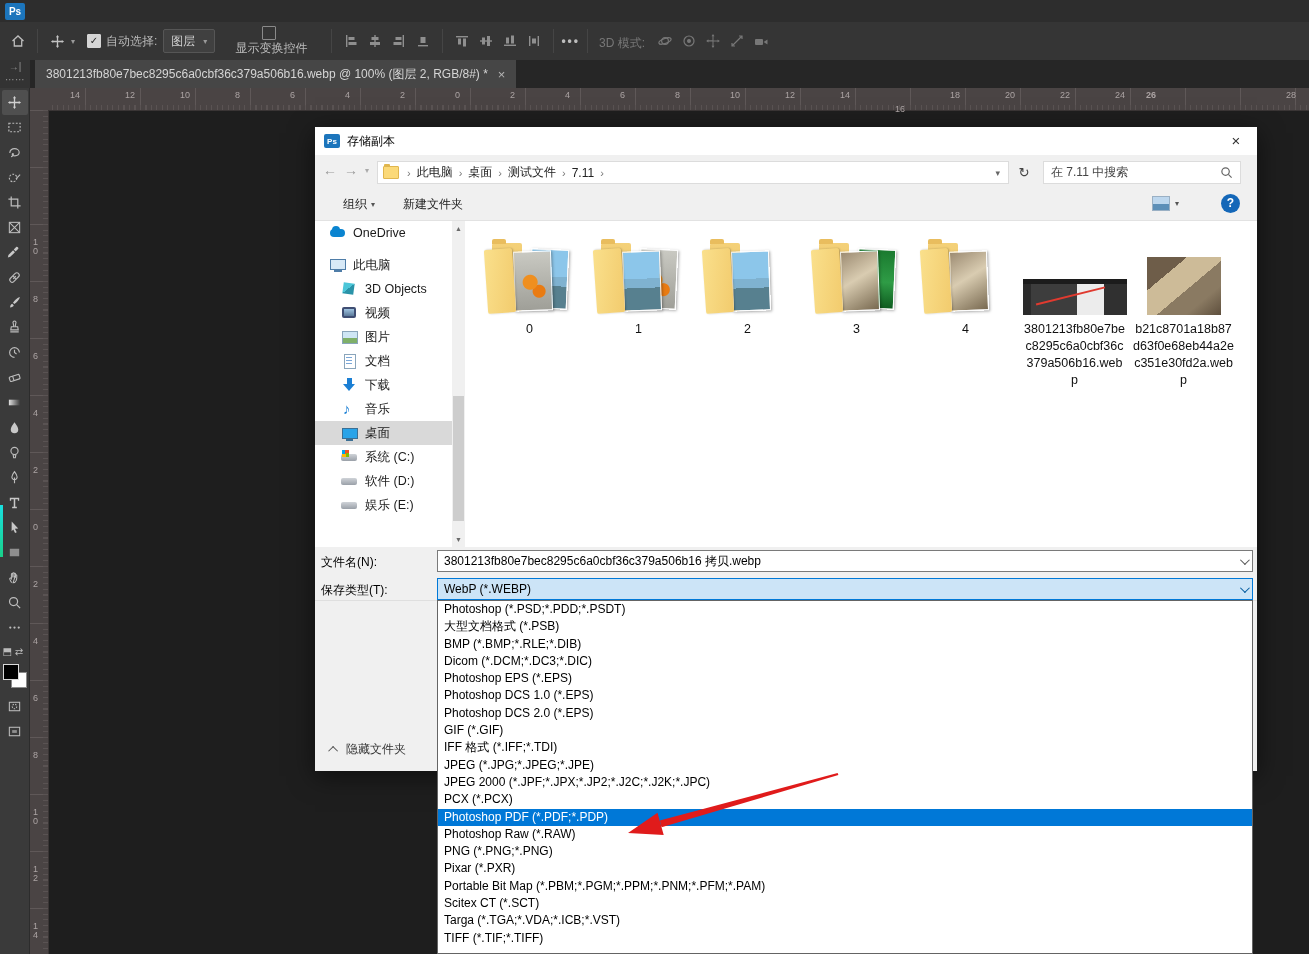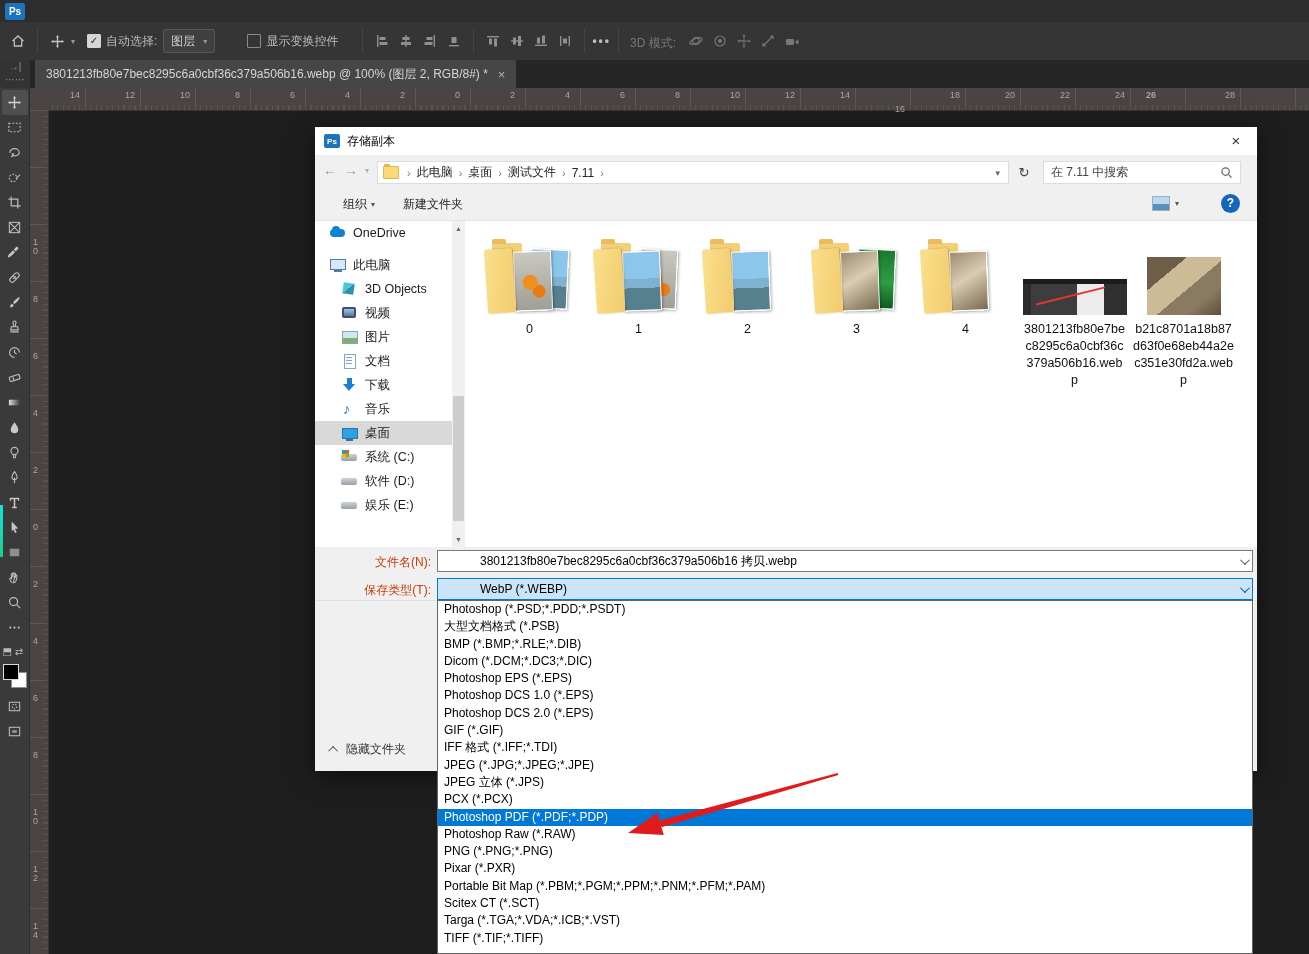--- a/index.html
+++ b/index.html
@@ -157,24 +157,24 @@
     radial-gradient(circle at 66% 68%,#e97b12 0 6px,transparent 7px),linear-gradient(#c9c9c2,#9f9f98);}
   .ph-tiger{background:linear-gradient(150deg,#9c8b72,#d9ccb1 45%,#77684f);}
   .ph-circuit{background:linear-gradient(#1a7a2f,#2f9c46 55%,#0f5c20);}
   .th{position:relative;}
   .th-screenshot{width:104px;height:36px;background:linear-gradient(90deg,#2b2b2b 0 8%,#3d3d3d 8% 52%,#ececec 52% 78%,#303030 78%);}
   .th-screenshot::before{content:"";position:absolute;left:0;top:0;right:0;height:5px;background:#1c1c1c;}
   .th-screenshot::after{content:"";position:absolute;left:12%;top:45%;width:68%;height:2px;background:#e03a2f;transform:rotate(-14deg);}
   .th-tiger{width:74px;height:58px;background:linear-gradient(140deg,#6e5d49 0 28%,#cdbb98 28% 55%,#8a7a62 55% 75%,#5e4f3d);}
   
   .frow{position:absolute;left:0;width:100%;height:22px;}
-  .frow-label{position:absolute;right:826px;width:110px;text-align:right;top:4px;font-size:12px;color:#c2410c;white-space:nowrap;}
+  .frow-label{position:absolute;right:826px;width:110px;top:4px;font-size:12px;color:#000000;white-space:nowrap;}
   .combo{position:absolute;left:122px;top:0;width:816px;height:22px;background:#fff;
     border:1px solid #7a7a7a;box-sizing:border-box;display:flex;align-items:center;}
-  .combo .val{flex:1;padding-left:6px;font-size:12px;white-space:nowrap;overflow:hidden;margin-left:36px;}
+  .combo .val{flex:1;padding-left:6px;font-size:12px;white-space:nowrap;overflow:hidden;}
   .combo .dd{width:18px;display:flex;justify-content:center;}
   .chevdown{width:6px;height:6px;border-right:1.4px solid #555;border-bottom:1.4px solid #555;transform:rotate(45deg) translateY(-2px);}
   .combo.focused{background:#cce4f7;border-color:#0078d7;}
   .combo.focused .chevdown{border-color:#005a9e;}
   .row-filename{top:423px;}
   .row-savetype{top:451px;}
   .dlg-footer{position:absolute;left:0;top:473px;width:100%;height:170px;background:#f0f0f0;border-top:1px solid #dfdfdf;}
   .hide-folders{position:absolute;left:16px;top:140px;display:flex;align-items:center;gap:8px;color:#333;font-size:12px;}
   .chevup{width:6px;height:6px;border-left:1.4px solid #555;border-top:1.4px solid #555;transform:rotate(45deg) translateY(2px);}
   
@@ -208,21 +208,21 @@
     </span>
     <span class="chevsm">▾</span>
     <span class="ob-group" style="margin-left:12px;">
       <span class="cb checked"></span>
       <span>自动选择:</span>
     </span>
     <span class="layer-dd">
       <span>图层</span>
       <span class="chevsm">▾</span>
     </span>
-    <span class="ob-group" style="margin-left:22px;">
+    <span class="ob-group" style="margin-left:10px;flex-direction:column;">
       <span class="cb"></span>
       <span>显示变换控件</span>
     </span>
     <span class="ob-sep" style="margin-left:24px;"></span>
     <span class="ob-icon">
         <svg width="14" height="14" viewBox="0 0 14 14" fill="#8f8f8f">
           <rect x="2" y="1" width="1.4" height="12"></rect>
           <rect x="4.5" y="3" width="6" height="3"></rect>
           <rect x="4.5" y="8" width="8" height="3"></rect>
         </svg>
@@ -336,21 +336,21 @@
       <span class="rlabel" style="left: 645px;">8</span>
       <span class="rlabel" style="left: 700px;">10</span>
       <span class="rlabel" style="left: 755px;">12</span>
       <span class="rlabel" style="left: 810px;">14</span>
       <span class="rlabel" style="left: 865px; margin-top: 14px;">16</span>
       <span class="rlabel" style="left: 920px;">18</span>
       <span class="rlabel" style="left: 975px;">20</span>
       <span class="rlabel" style="left: 1030px;">22</span>
       <span class="rlabel" style="left: 1085px;">24</span>
       <span class="rlabel" style="left: 1116px; font-weight: bold;">26</span>
-      <span class="rlabel" style="left: 1195px;">28</span>
+      <span class="rlabel" style="left: 1256px;">28</span>
     </div>
   <div class="vruler" id="vruler">
 
   <span class="rlabel" style="top: 128px;">10</span>
       <span class="rlabel" style="top: 185px;">8</span>
       <span class="rlabel" style="top: 242px;">6</span>
       <span class="rlabel" style="top: 299px;">4</span>
       <span class="rlabel" style="top: 356px;">2</span>
       <span class="rlabel" style="top: 413px;">0</span>
       <span class="rlabel" style="top: 470px;">2</span>
@@ -775,22 +775,22 @@
       <div class="ft-item">Photoshop DCS 1.0 (*.EPS)</div>
 
       <div class="ft-item">Photoshop DCS 2.0 (*.EPS)</div>
 
       <div class="ft-item">GIF (*.GIF)</div>
 
       <div class="ft-item">IFF 格式 (*.IFF;*.TDI)</div>
 
       <div class="ft-item">JPEG (*.JPG;*.JPEG;*.JPE)</div>
 
-
-      <div class="ft-item">JPEG 立体 (*.JPS)</div>
+      <div class="ft-item">JPEG 2000 (*.JPF;*.JPX;*.JP2;*.J2C;*.J2K;*.JPC)</div>
+
 
       <div class="ft-item">PCX (*.PCX)</div>
 
       <div class="ft-item selected">Photoshop PDF (*.PDF;*.PDP)</div>
 
       <div class="ft-item">Photoshop Raw (*.RAW)</div>
 
       <div class="ft-item">PNG (*.PNG;*.PNG)</div>
 
       <div class="ft-item">Pixar (*.PXR)</div>

